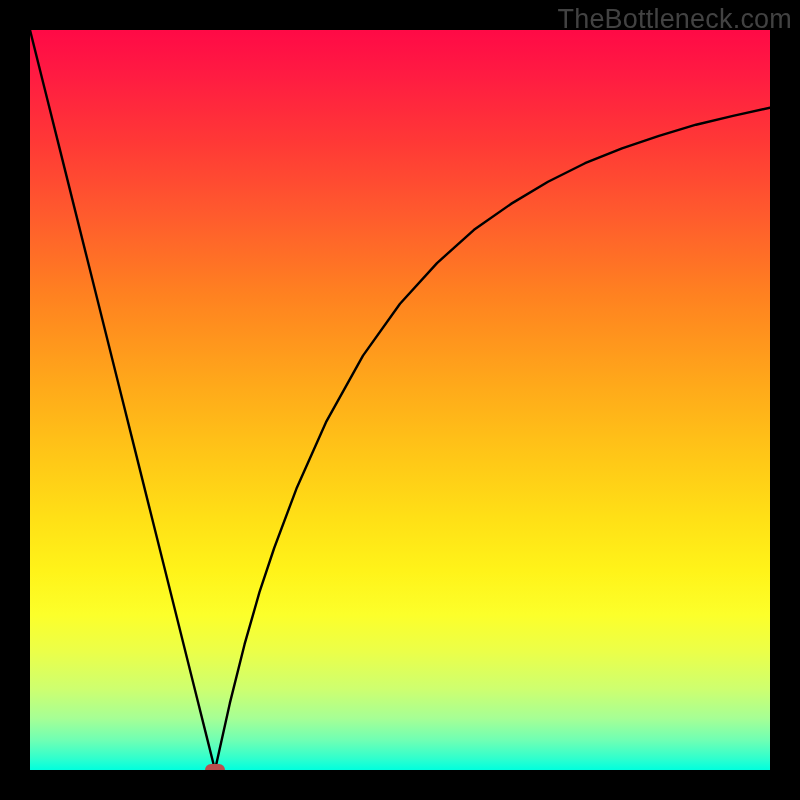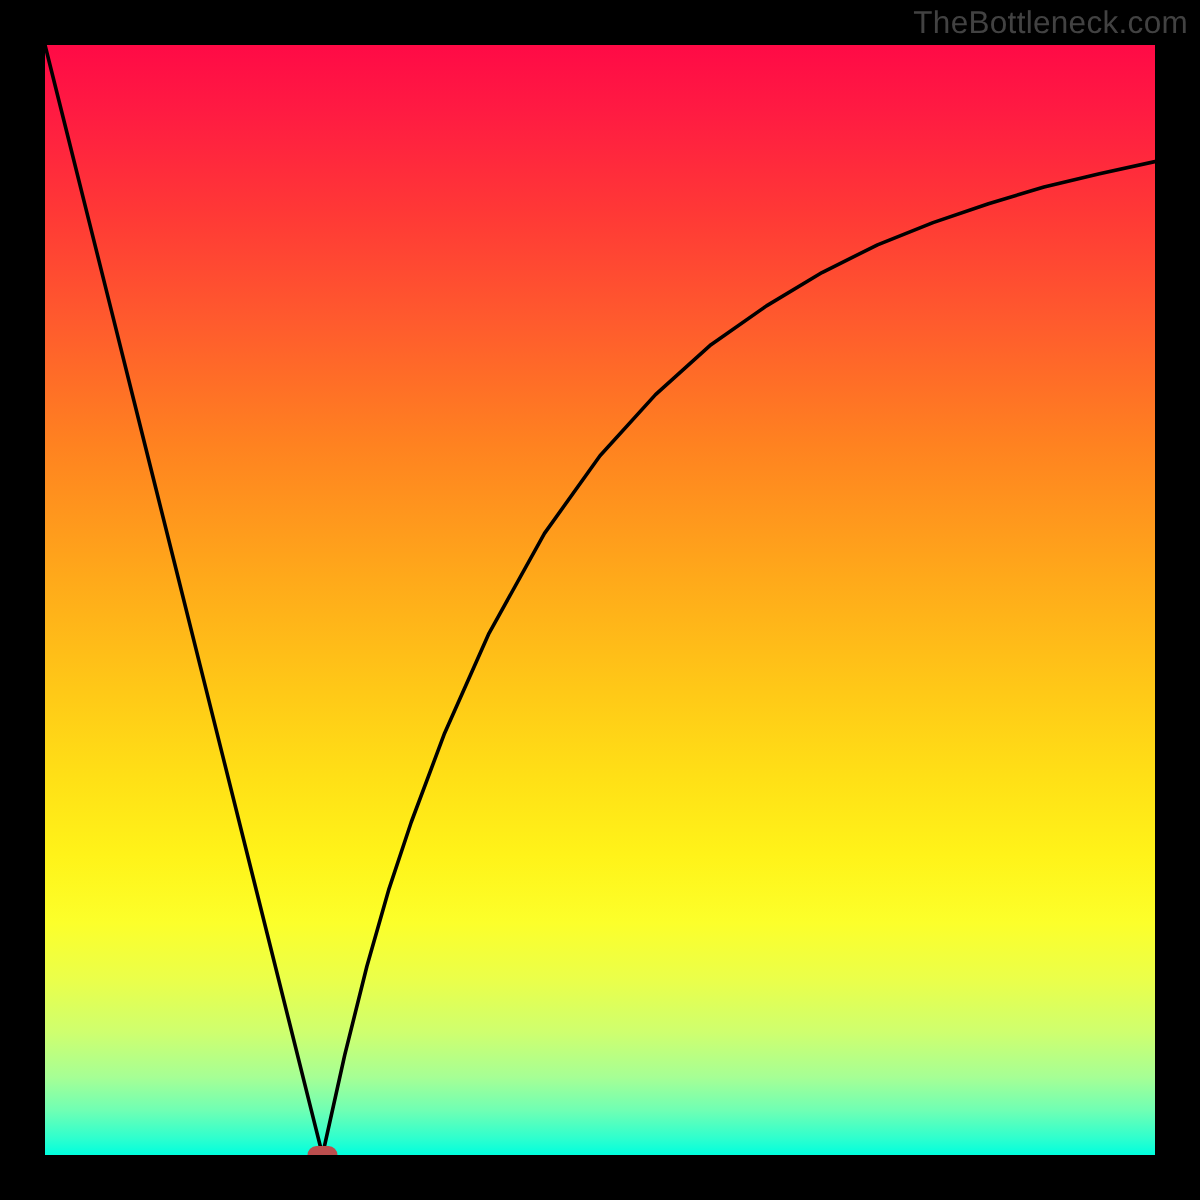--- a/index.html
+++ b/index.html
@@ -46,21 +46,21 @@
       #6fffb4 96%,
       #2effce 98.5%,
       #00ffde 100%
     );
   }
   .watermark {
     position: absolute;
     top: 4px;
     right: 8px;
     color: #424242;
-    font-size: 21px;
+    font-size: 27px;
     font-weight: 500;
     letter-spacing: 0.2px;
     user-select: none;
   }
   .curve {
     position: absolute;
     inset: 0;
   }
   .marker {
     position: absolute;

